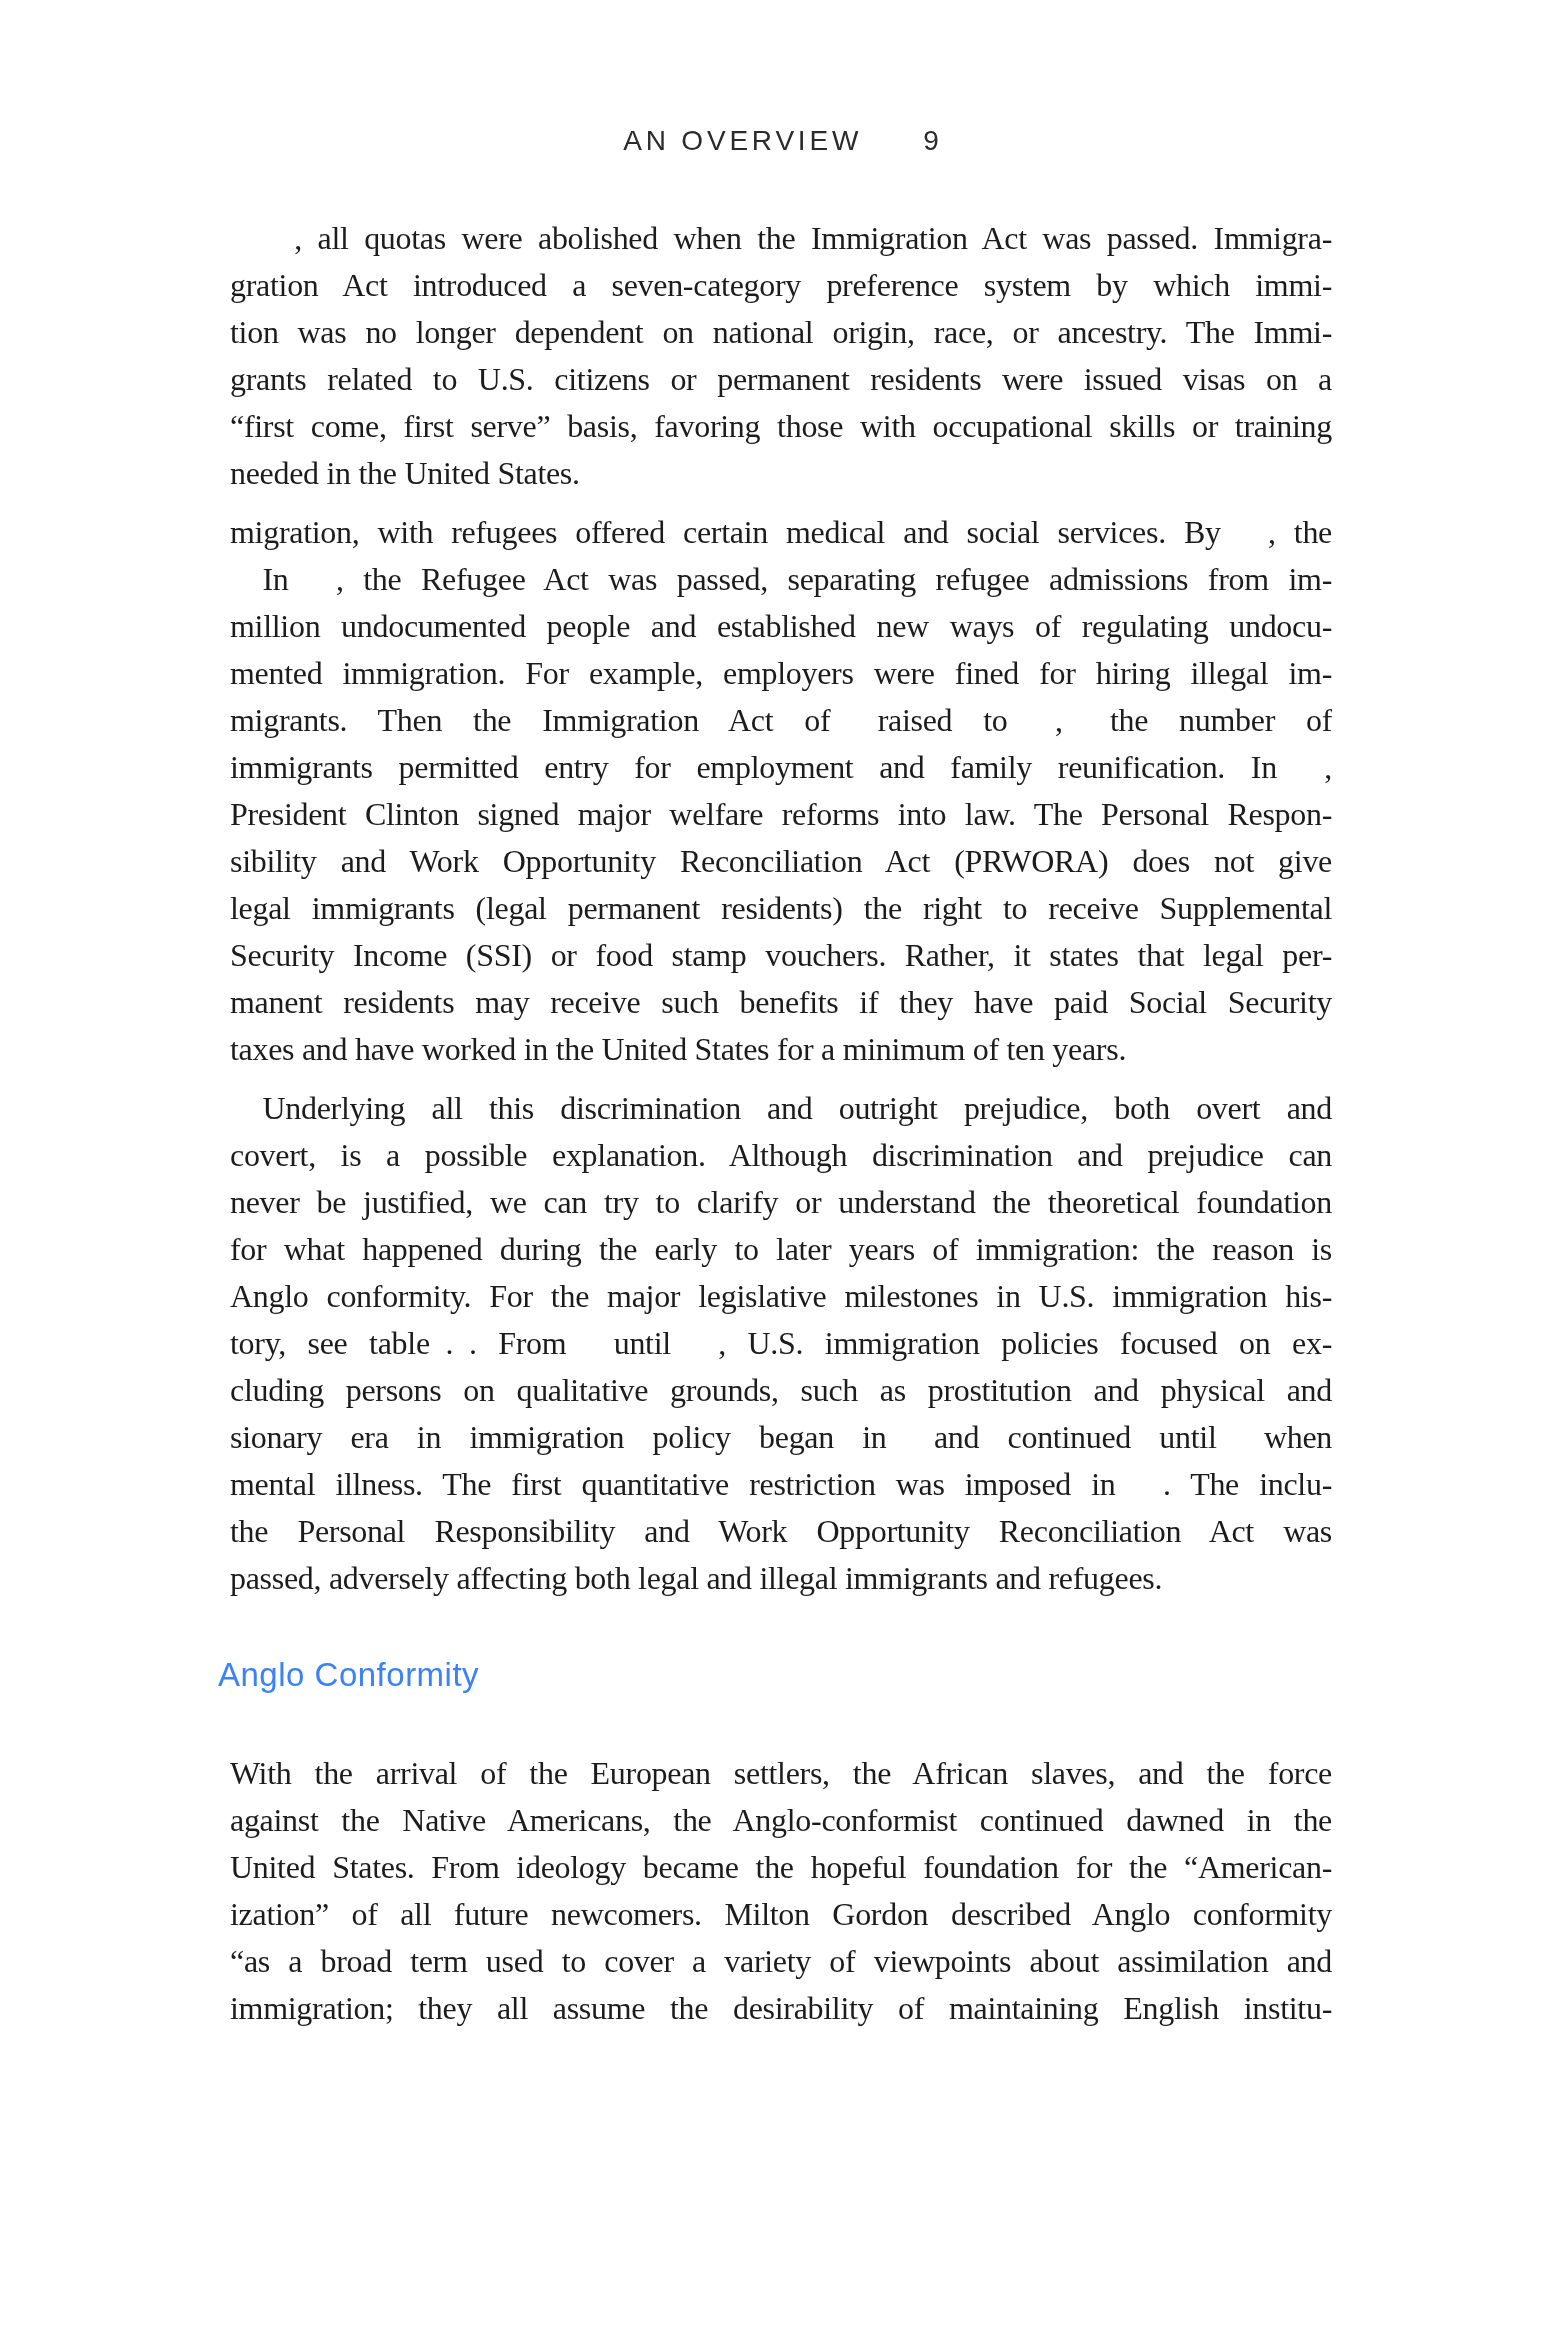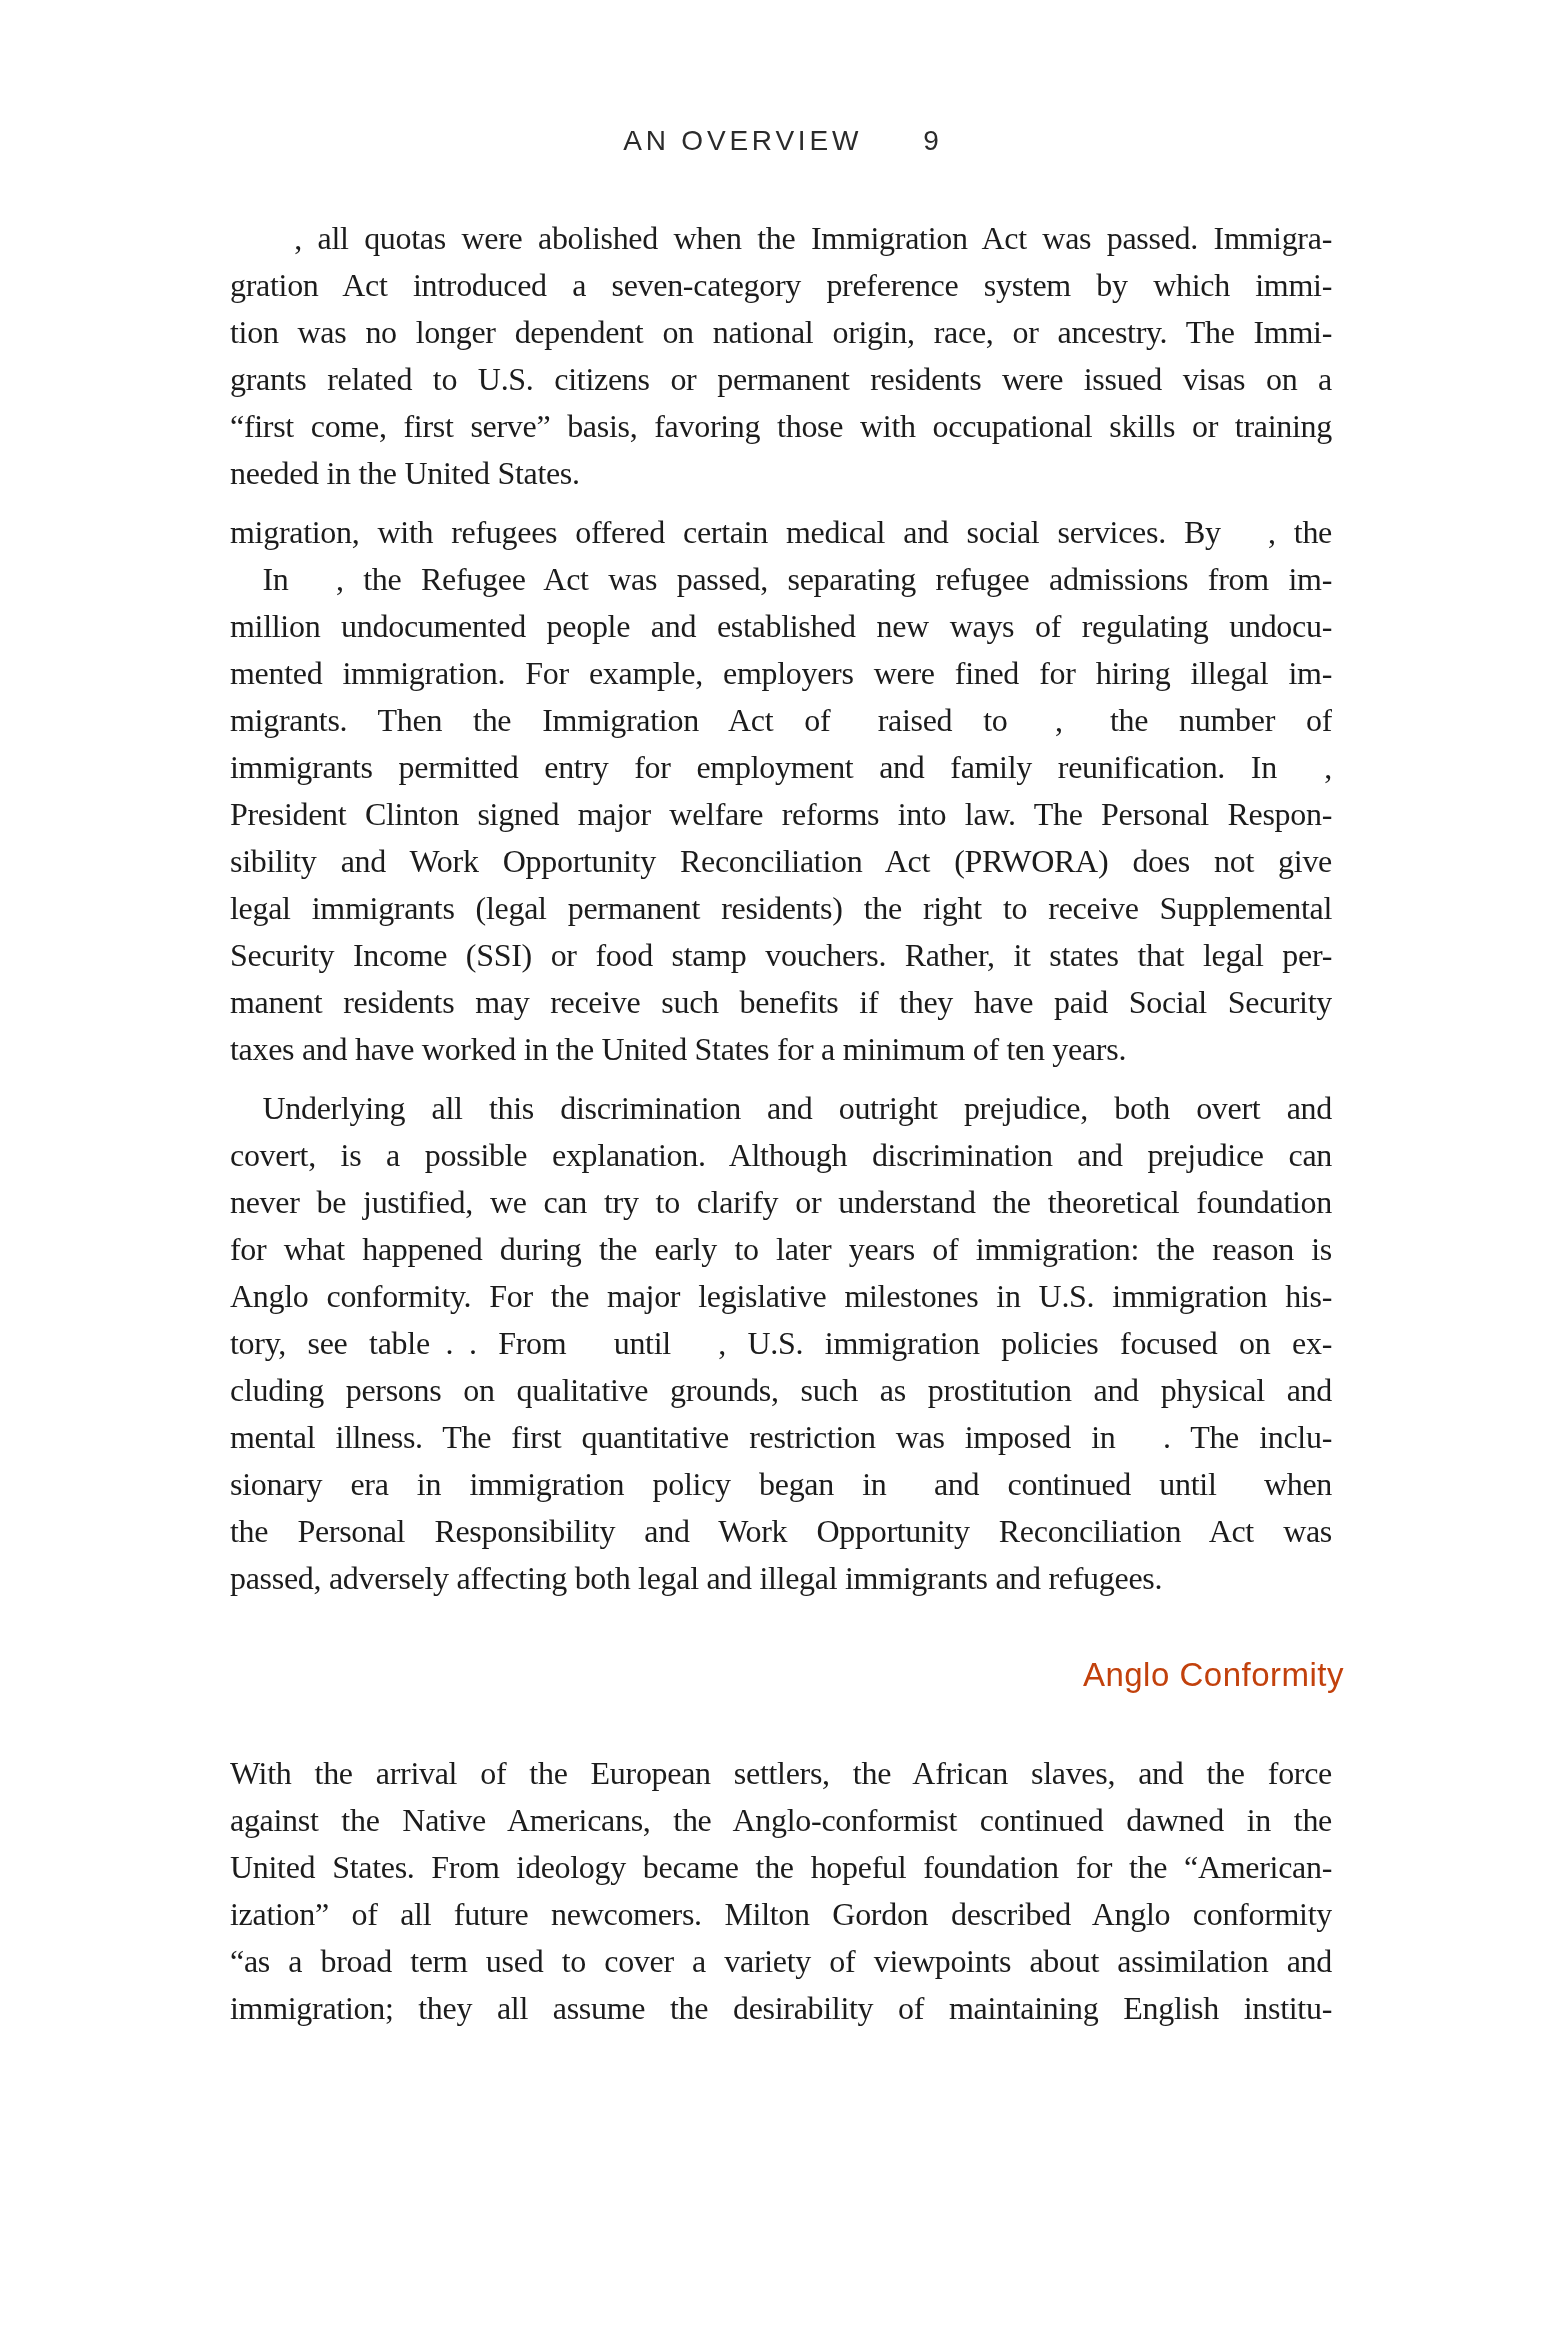--- a/index.html
+++ b/index.html
@@ -56,26 +56,26 @@
   .line.last {
     text-align-last: left;
   }
   .line.indented {
     text-indent: 32.5px;
   }
   .section-heading {
     margin: 52px 0 0 0;
     height: 42px;
     line-height: 42px;
-    text-align: right;
+    text-align: left;
     font-family: "Liberation Sans", sans-serif;
     font-size: 33px;
     font-weight: normal;
     letter-spacing: 0.5px;
-    color: #c2410c;
+    color: #3b82f6;
   }
   .section-body {
     margin-top: 54px;
   }
 </style>
 </head>
 <body>
 
 <div class="page">
 
@@ -108,22 +108,22 @@
           <div class="line last">taxes and have worked in the United States for a minimum of ten years.</div>
         </div>
         <div class="paragraph">
           <div class="line indented">Underlying all this discrimination and outright prejudice, both overt and</div>
           <div class="line">covert, is a possible explanation. Although discrimination and prejudice can</div>
           <div class="line">never be justified, we can try to clarify or understand the theoretical foundation</div>
           <div class="line">for what happened during the early to later years of immigration: the reason is</div>
           <div class="line">Anglo conformity. For the major legislative milestones in U.S. immigration his-</div>
           <div class="line">tory, see table . . From  until  , U.S. immigration policies focused on ex-</div>
           <div class="line">cluding persons on qualitative grounds, such as prostitution and physical and</div>
+          <div class="line">sionary era in immigration policy began in  and continued until  when</div>
           <div class="line">mental illness. The first quantitative restriction was imposed in  . The inclu-</div>
-          <div class="line">sionary era in immigration policy began in  and continued until  when</div>
           <div class="line">the Personal Responsibility and Work Opportunity Reconciliation Act was</div>
           <div class="line last">passed, adversely affecting both legal and illegal immigrants and refugees.</div>
         </div>
       </div>
 
     <h2 class="section-heading">Anglo Conformity</h2>
 
     <div id="section-paragraphs" class="section-body">
         <div class="paragraph">
           <div class="line">With the arrival of the European settlers, the African slaves, and the force</div>

